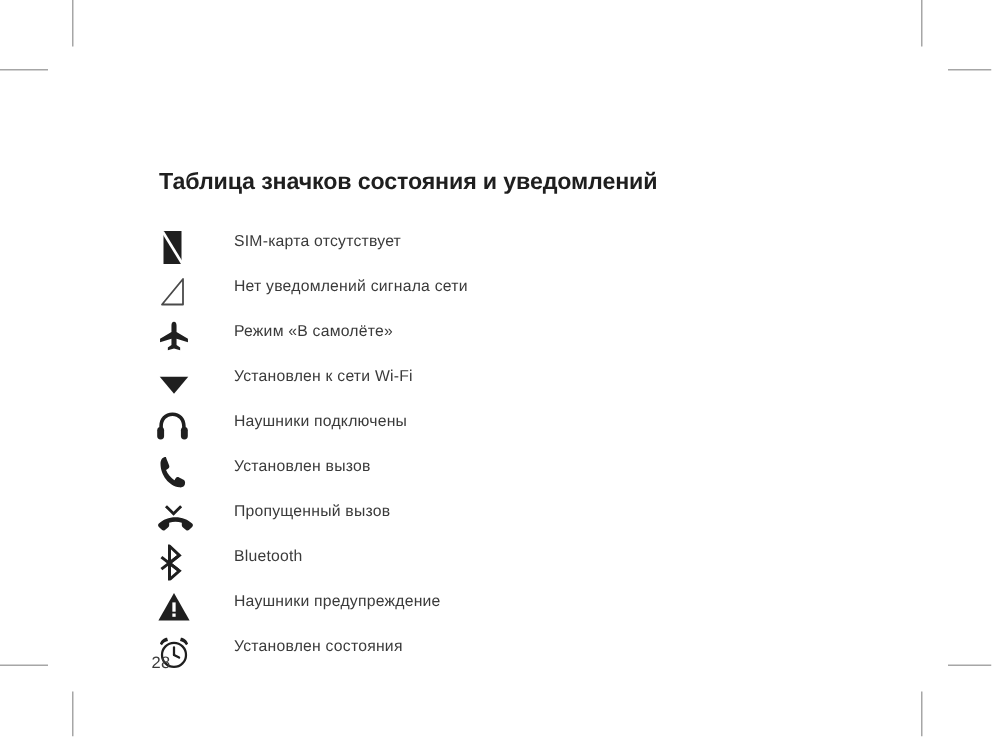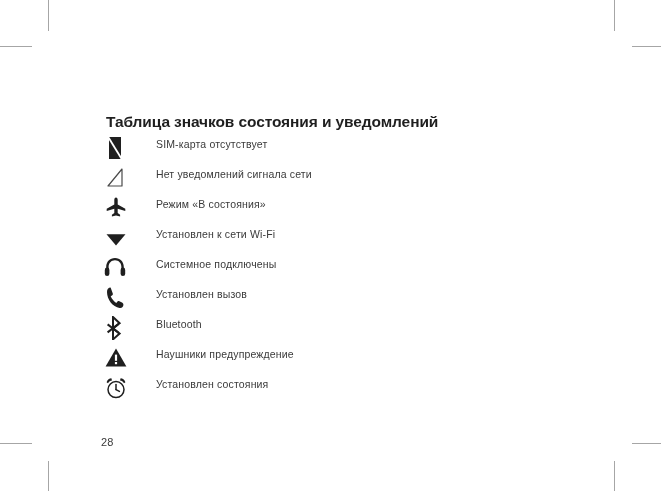--- a/index.html
+++ b/index.html
@@ -49,21 +49,21 @@
     font-size: 15.5px;
     font-weight: bold;
     letter-spacing: -0.1px;
     color: #1f1f1f;
     white-space: nowrap;
   }
 
   .icon-table {
     position: absolute;
     left: 104px;
-    top: 107px;
+    top: 124px;
     width: 420px;
   }
 
   .icon-row {
     position: relative;
     height: 30px;
   }
 
   .icon-cell {
     position: absolute;
@@ -136,52 +136,61 @@
       </div>
       <div class="label-cell">Нет уведомлений сигнала сети</div>
     </div>
 
     <div class="icon-row">
       <div class="icon-cell">
         <svg width="24" height="24" viewBox="0 0 24 24" aria-hidden="true">
           <path d="M12 1.5 c1.1 0 1.7 1.0 1.7 2.6 v4.3 l7.6 4.4 v2.3 l-7.6 -2.3 v4.2 l2.4 1.7 v1.8 l-4.1 -1.1 l-4.1 1.1 v-1.8 l2.4 -1.7 v-4.2 l-7.6 2.3 v-2.3 l7.6 -4.4 v-4.3 c0 -1.6 0.6 -2.6 1.7 -2.6 z" fill="#1f1f1f"></path>
         </svg>
       </div>
-      <div class="label-cell">Режим «В состояния»</div>
+      <div class="label-cell">Режим «В самолёте»</div>
     </div>
 
     <div class="icon-row">
       <div class="icon-cell">
         <svg width="24" height="24" viewBox="0 0 24 24" aria-hidden="true">
           <path d="M2.5 8.2 L12 19.5 L21.5 8.2 Z" fill="#1f1f1f"></path>
         </svg>
       </div>
       <div class="label-cell">Установлен к сети Wi-Fi</div>
     </div>
 
     <div class="icon-row">
       <div class="icon-cell">
         <svg width="22" height="24" viewBox="0 0 22 24" aria-hidden="true">
           <path d="M11 2 C5.8 2 2.2 5.8 2.2 11 V15.5 H4.6 V11 C4.6 7.1 7.3 4.3 11 4.3 C14.7 4.3 17.4 7.1 17.4 11 V15.5 H19.8 V11 C19.8 5.8 16.2 2 11 2 Z" fill="#1f1f1f"></path>
           <rect x="0.8" y="11.6" width="4.6" height="8.4" rx="2.3" fill="#1f1f1f"></rect>
           <rect x="16.6" y="11.6" width="4.6" height="8.4" rx="2.3" fill="#1f1f1f"></rect>
         </svg>
       </div>
-      <div class="label-cell">Системное подключены</div>
+      <div class="label-cell">Наушники подключены</div>
     </div>
 
     <div class="icon-row">
       <div class="icon-cell">
         <svg width="22" height="24" viewBox="0 0 22 24" aria-hidden="true">
           <path d="M6.6 1.6 C4.4 1.6 3.0 3.3 3.0 6.1 C3.0 13.6 8.6 21.0 15.6 21.9 C18.0 22.2 19.4 20.8 19.4 18.8 C19.4 17.7 19.0 17.1 18.0 16.6 L15.4 15.3 C14.4 14.8 13.7 15.0 13.1 15.9 L12.3 17.1 C10.1 15.7 7.7 12.9 6.7 10.3 L8.0 9.5 C8.9 8.9 9.1 8.2 8.7 7.2 L7.6 4.3 C7.2 3.2 6.9 2.7 6.6 1.6 Z" fill="#1f1f1f"></path>
         </svg>
       </div>
       <div class="label-cell">Установлен вызов</div>
     </div>
 
+    <div class="icon-row">
+      <div class="icon-cell">
+        <svg width="26" height="24" viewBox="0 0 26 24" aria-hidden="true">
+          <path d="M13 11.8 C8.6 11.8 4.6 13.4 1.9 16.0 C1.2 16.7 1.2 17.6 1.9 18.3 L3.9 20.2 C4.5 20.8 5.4 20.8 6.0 20.3 L8.0 18.7 C8.5 18.3 8.8 17.8 8.8 17.2 V15.5 C11.5 14.6 14.5 14.6 17.2 15.5 V17.2 C17.2 17.8 17.5 18.3 18.0 18.7 L20.0 20.3 C20.6 20.8 21.5 20.8 22.1 20.2 L24.1 18.3 C24.8 17.6 24.8 16.7 24.1 16.0 C21.4 13.4 17.4 11.8 13 11.8 Z" fill="#1f1f1f"></path>
+          <path d="M8.6 2.0 L8.6 8.2 L14.8 8.2" fill="none" stroke="#1f1f1f" stroke-width="1.9" stroke-linecap="square" transform="rotate(-45 11.7 5.1)"></path>
+        </svg>
+      </div>
+      <div class="label-cell">Пропущенный вызов</div>
+    </div>
 
     <div class="icon-row">
       <div class="icon-cell">
         <svg width="20" height="24" viewBox="0 0 20 24" aria-hidden="true">
           <path d="M9.0 1.0 L15.6 7.2 L9.0 12.4 L9.0 1.0 Z M9.0 12.4 L15.6 17.6 L9.0 23.4 L9.0 12.4 Z" fill="none" stroke="#1f1f1f" stroke-width="2.0" stroke-linejoin="miter"></path>
           <line x1="3.6" y1="8.4" x2="14.6" y2="16.8" stroke="#1f1f1f" stroke-width="2.0"></line>
           <line x1="3.6" y1="16.4" x2="14.6" y2="7.9" stroke="#1f1f1f" stroke-width="2.0"></line>
         </svg>
       </div>
       <div class="label-cell">Bluetooth</div>

